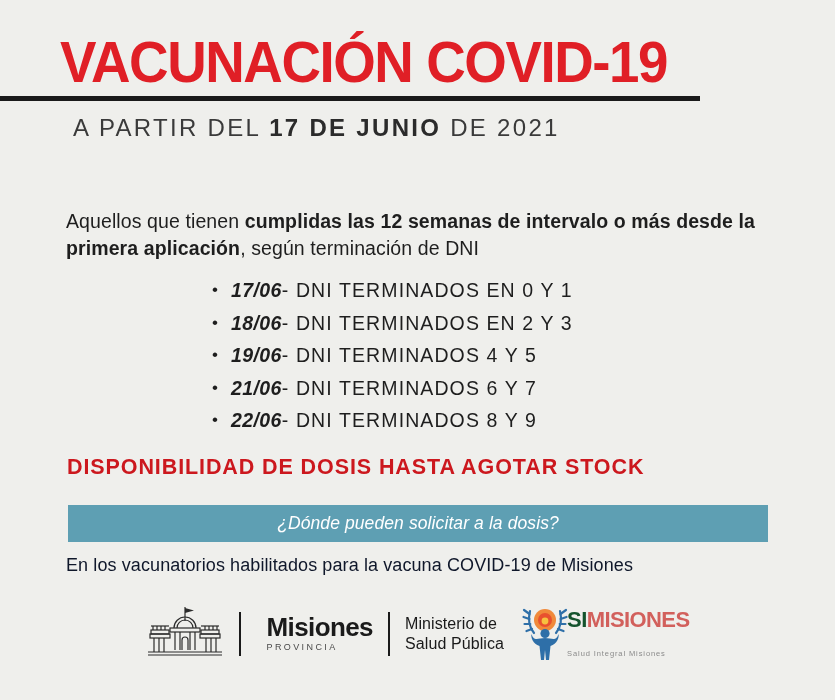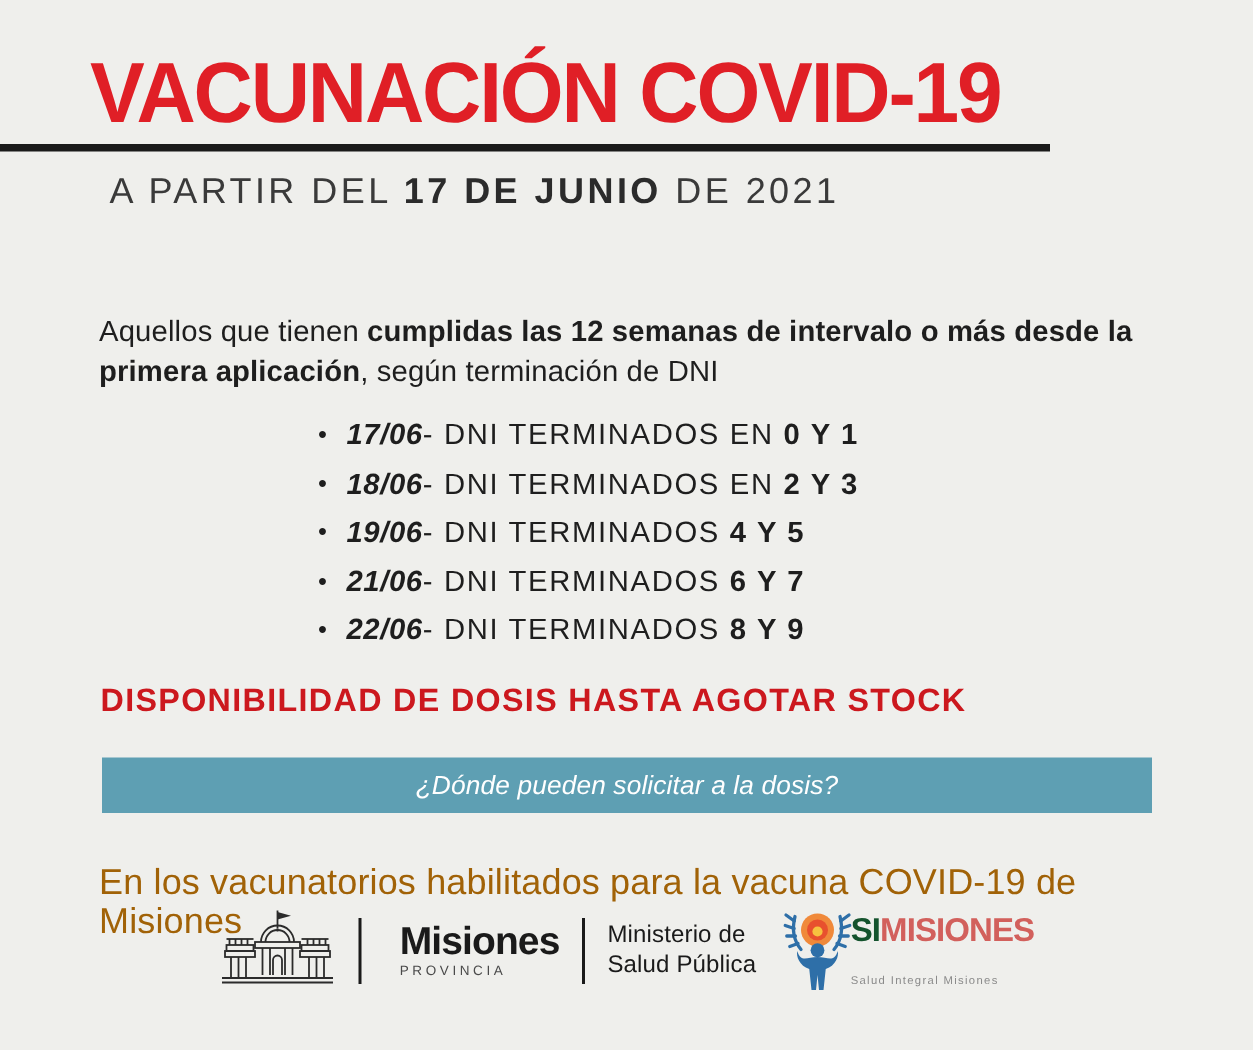--- a/index.html
+++ b/index.html
@@ -124,43 +124,43 @@
   .dni-list li::before {
     content: "\2022";
     position: absolute;
     left: 0;
     top: 0;
     font-size: 17px;
     letter-spacing: 0;
   }
   .dni-date { font-weight: 700; letter-spacing: 0.4px; font-style: italic; }
   .dni-mid  { font-weight: 400; }
-  .dni-num  { font-weight: 700; }
+  .dni-num  { font-weight: 400; }
 
   
   .stock-note {
     position: absolute;
     left: 67px;
     top: 455px;
     font-size: 21.5px;
     font-weight: 700;
     letter-spacing: 0.9px;
     color: #cc181e;
     white-space: nowrap;
   }
 
   
   .outro {
     position: absolute;
     left: 66px;
-    top: 576px;
+    top: 552px;
     width: 700px;
-    font-size: 24px;
+    font-size: 18px;
     line-height: 26px;
-    color: #a16207;
+    color: #0f172a;
     letter-spacing: 0.1px;
   }
 
   
   .footer {
     position: absolute;
     left: 0;
     top: 598px;
     width: 835px;
     height: 72px;

